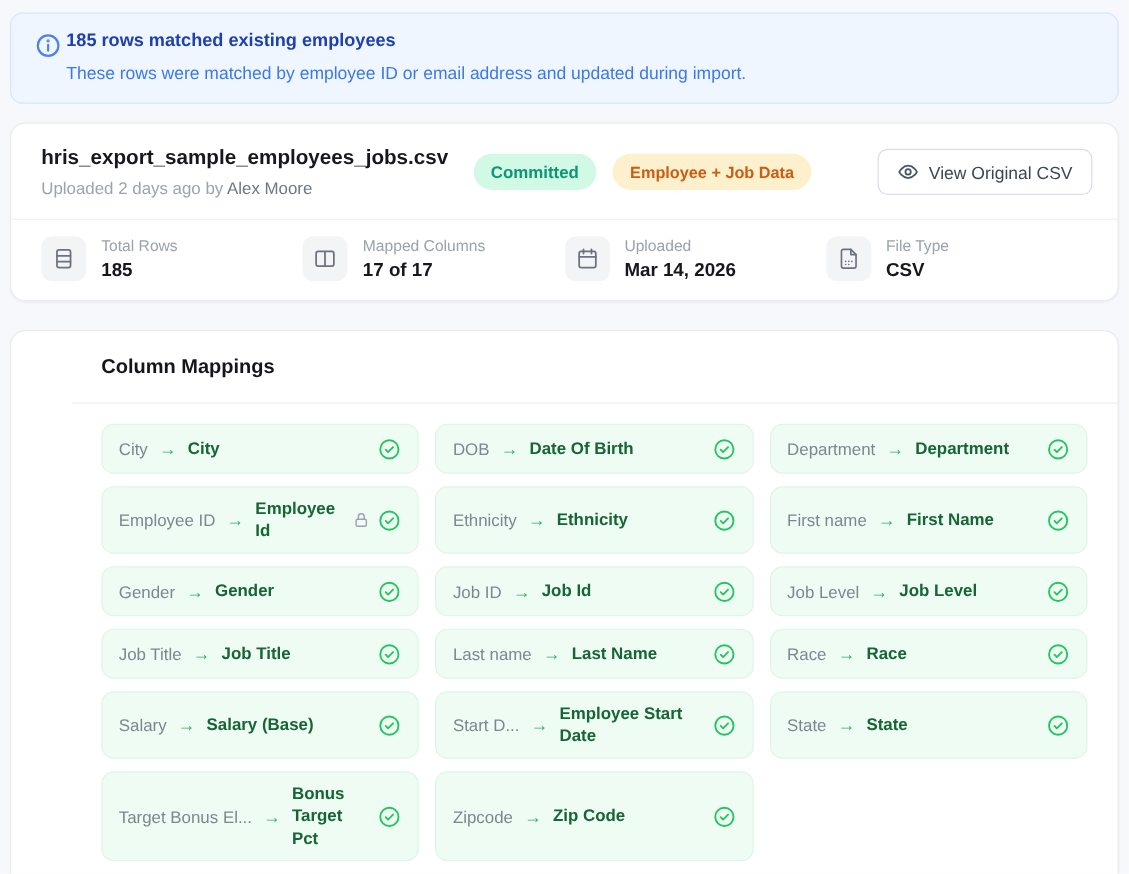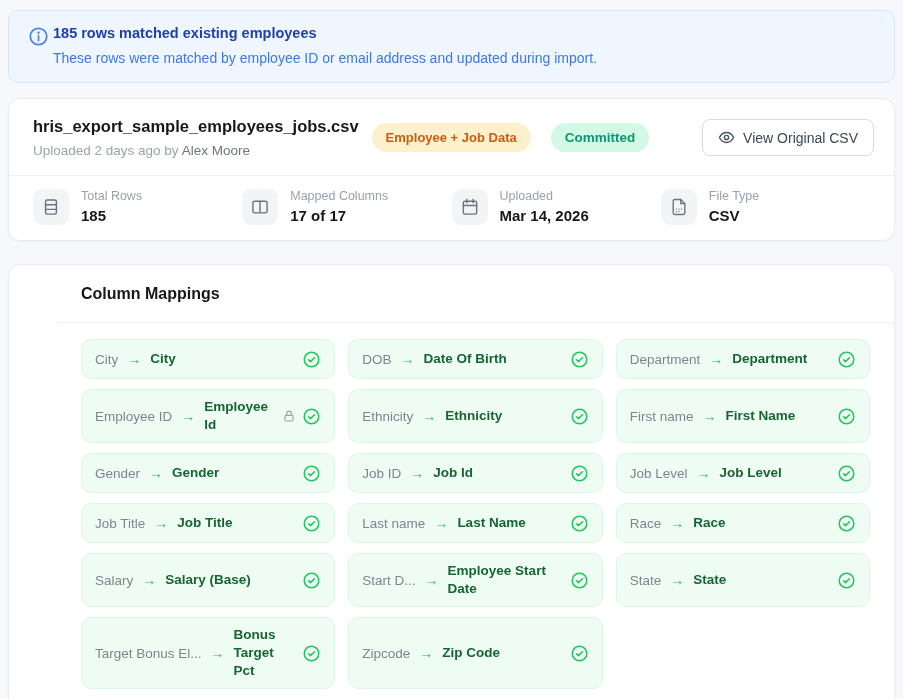--- a/index.html
+++ b/index.html
@@ -61,21 +61,21 @@
     padding: 9px 15px;
     font-family: Liberation Sans, sans-serif;
     font-size: 14px;
     font-weight: 500;
     color: #3c4654;
     cursor: pointer;
   }
   .btn .ic { display: flex; }
 
   .stats { display: grid; grid-template-columns: repeat(4, 1fr); padding: 13px 24px 15px; }
-  .stat { display: flex; align-items: flex-start; gap: 12px; }
+  .stat { display: flex; align-items: center; gap: 12px; }
   .stat-icon {
     width: 36px; height: 36px;
     border-radius: 9px;
     background: #f3f4f6;
     display: flex; align-items: center; justify-content: center;
     flex-shrink: 0;
   }
   .stat-label { font-size: 12.5px; color: #9aa2ac; line-height: 15px; }
   .stat-value { font-size: 15px; font-weight: 700; color: #16181d; margin-top: 3px; }
 
@@ -128,22 +128,22 @@
 
   <div class="card file-card">
     <div class="file-header">
       <div class="file-meta">
         <div class="file-name">hris_export_sample_employees_jobs.csv</div>
         <div class="file-sub">
           <span>Uploaded 2 days ago by</span>
           <span class="uploader">Alex Moore</span>
         </div>
       </div>
+      <span class="badge badge-green">Committed</span>
       <span class="badge badge-amber">Employee + Job Data</span>
-      <span class="badge badge-green">Committed</span>
       <button class="btn">
         <span class="ic">
           <svg width="17" height="17" viewBox="0 0 24 24" fill="none" stroke="#475569" stroke-width="2" stroke-linecap="round" stroke-linejoin="round">
             <path d="M2 12s3.5-7 10-7 10 7 10 7-3.5 7-10 7-10-7-10-7z"></path>
             <circle cx="12" cy="12" r="3"></circle>
           </svg>
         </span>
         <span>View Original CSV</span>
       </button>
     </div>

